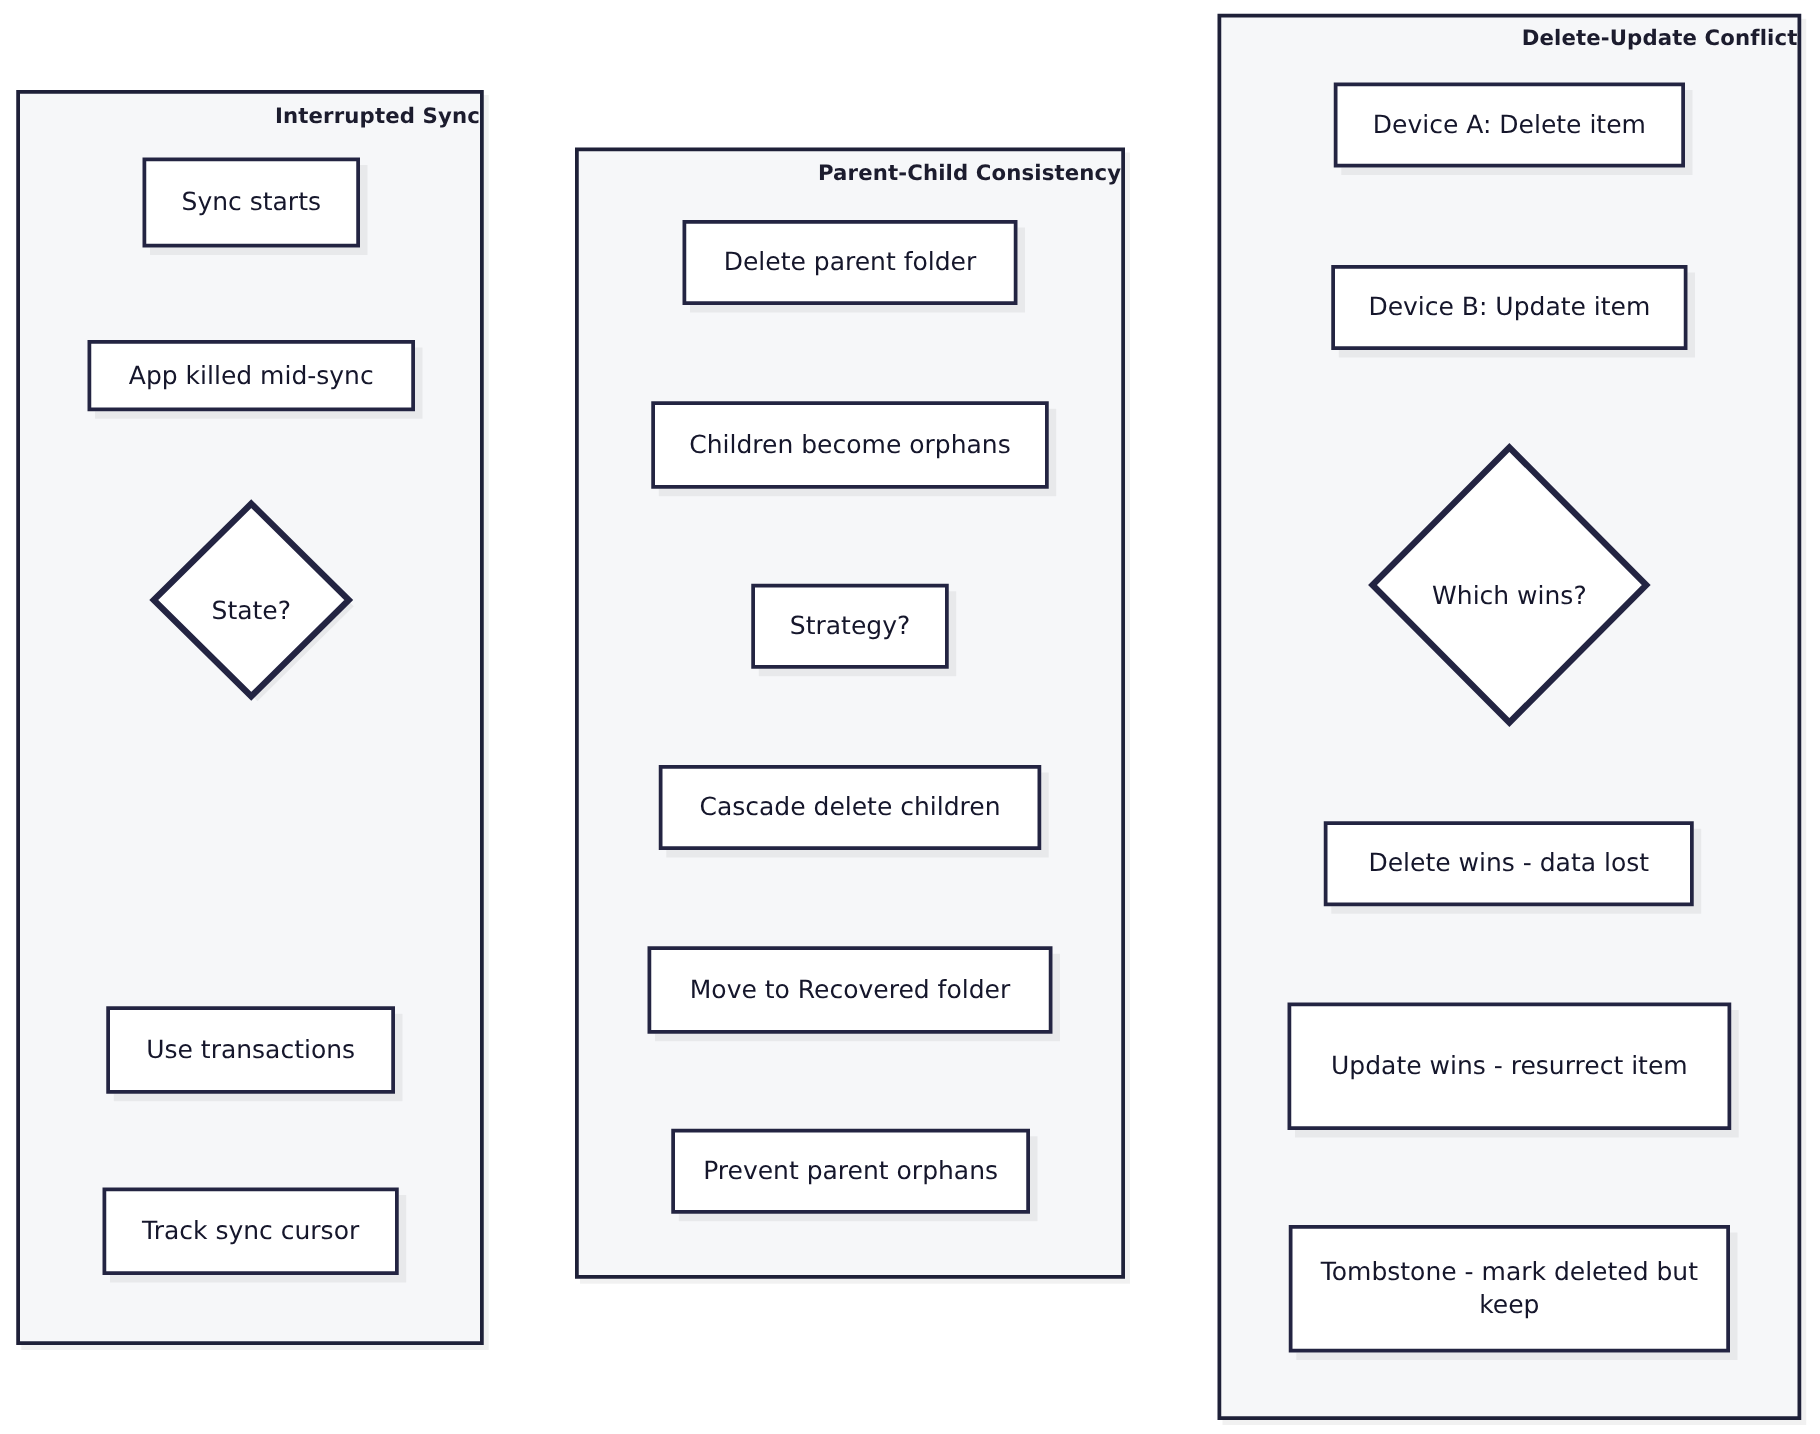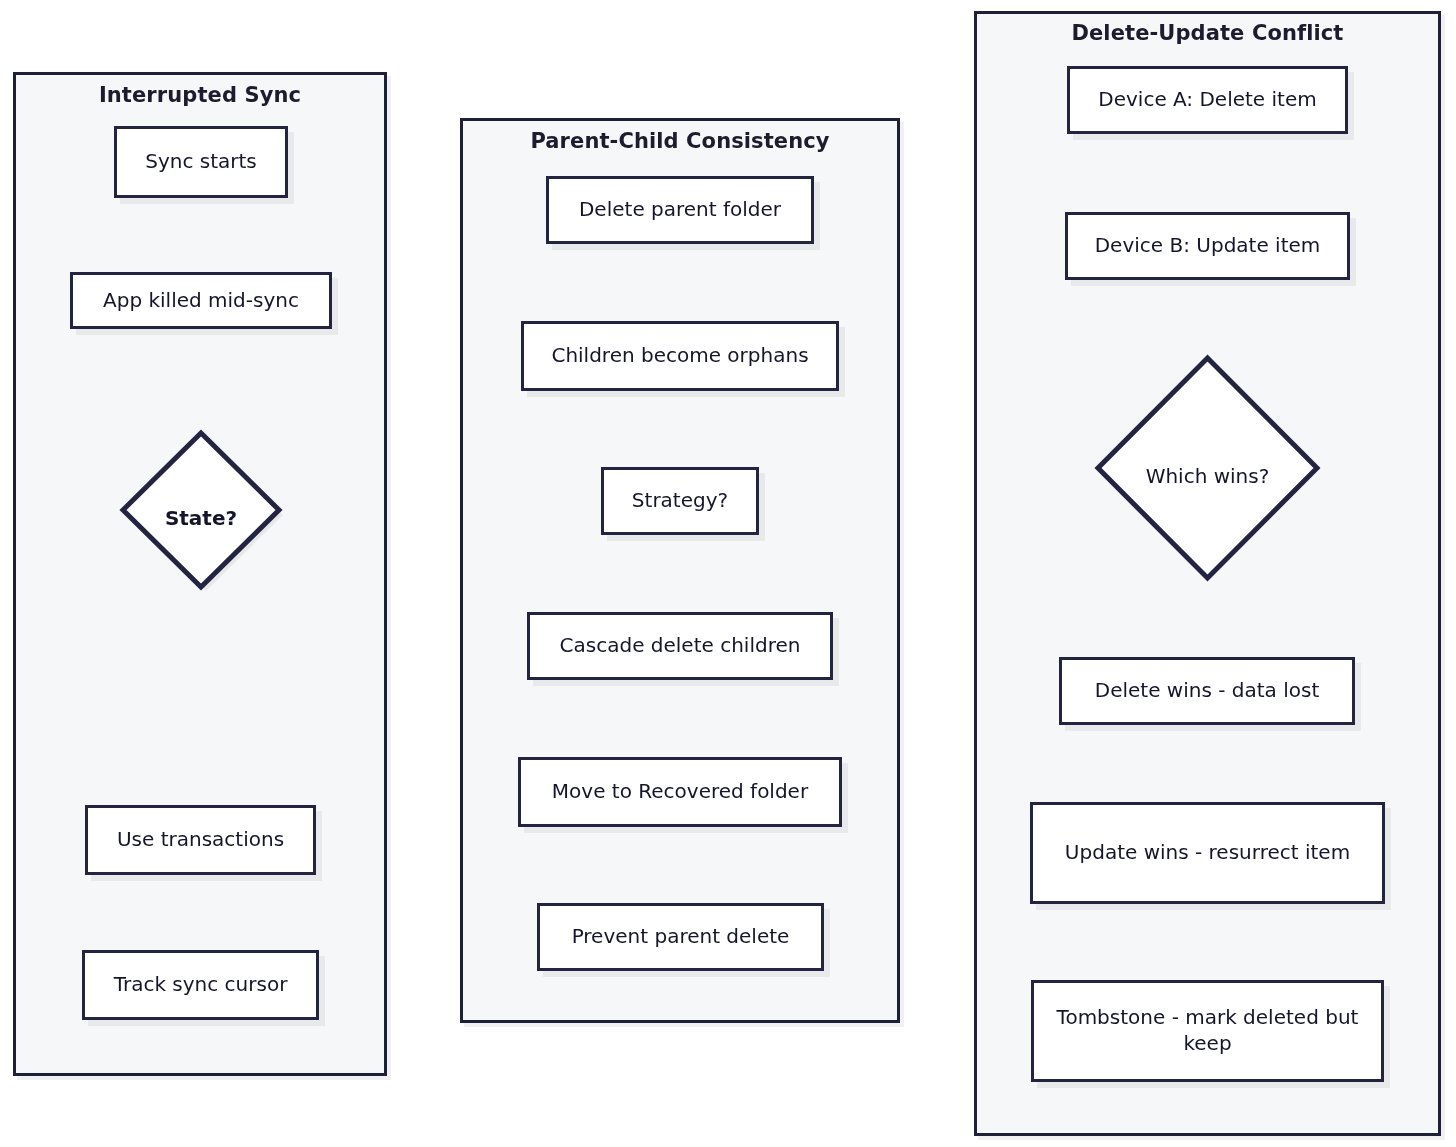--- a/index.html
+++ b/index.html
@@ -27,22 +27,22 @@
   .subgraph {
     position: absolute;
     background: #f6f7f9;
     border: 3px solid #1e2038;
     box-shadow: 4px 4px 0 0 rgba(0,0,0,0.055);
   }
   .subgraph-title {
     position: absolute;
     left: 0;
     right: 0;
-    text-align: center;
-    font-size: 21px;
+    text-align: right;
+    font-size: 17px;
     font-weight: 600;
     color: #1c1c2e;
     letter-spacing: 0.1px;
     white-space: nowrap;
   }
 
   
   .node {
     position: absolute;
     background: #ffffff;
@@ -93,21 +93,21 @@
   </div>
 
   <div class="node" style="left:114px; top:126px; width:174px; height:72px;">
     <span>Sync starts</span>
   </div>
 
   <div class="node" style="left:70px; top:272px; width:262px; height:57px;">
     <span>App killed mid-sync</span>
   </div>
 
-  <div class="decision" style="left:117px; top:427px; width:168px; height:166px;font-weight:bold;">
+  <div class="decision" style="left:117px; top:397px; width:168px; height:166px;">
     <svg class="diamond-shape" viewBox="0 0 168 166" preserveAspectRatio="none">
       <polygon points="84,7 161,83 84,159 7,83" fill="#ffffff" stroke="#232442" stroke-width="5" transform="translate(5,5)" opacity="0.055" stroke-opacity="0" fill-opacity="1" style="fill:#000000"></polygon>
       <polygon points="84,6 162,83 84,160 6,83" fill="#ffffff" stroke="#232442" stroke-width="5"></polygon>
     </svg>
     <span class="decision-label">State?</span>
   </div>
 
 
   <div class="node" style="left:85px; top:805px; width:231px; height:70px;">
     <span>Use transactions</span>
@@ -135,21 +135,21 @@
 
   <div class="node" style="left:527px; top:612px; width:306px; height:68px;">
     <span>Cascade delete children</span>
   </div>
 
   <div class="node" style="left:518px; top:757px; width:324px; height:70px;">
     <span>Move to Recovered folder</span>
   </div>
 
   <div class="node" style="left:537px; top:903px; width:287px; height:68px;">
-    <span>Prevent parent delete</span>
+    <span>Prevent parent orphans</span>
   </div>
 
   <div class="subgraph" style="left:974px; top:11px; width:467px; height:1125px;">
     <div class="subgraph-title" style="top:7px;">Delete-Update Conflict</div>
   </div>
 
   <div class="node" style="left:1067px; top:66px; width:281px; height:68px;">
     <span>Device A: Delete item</span>
   </div>
 

